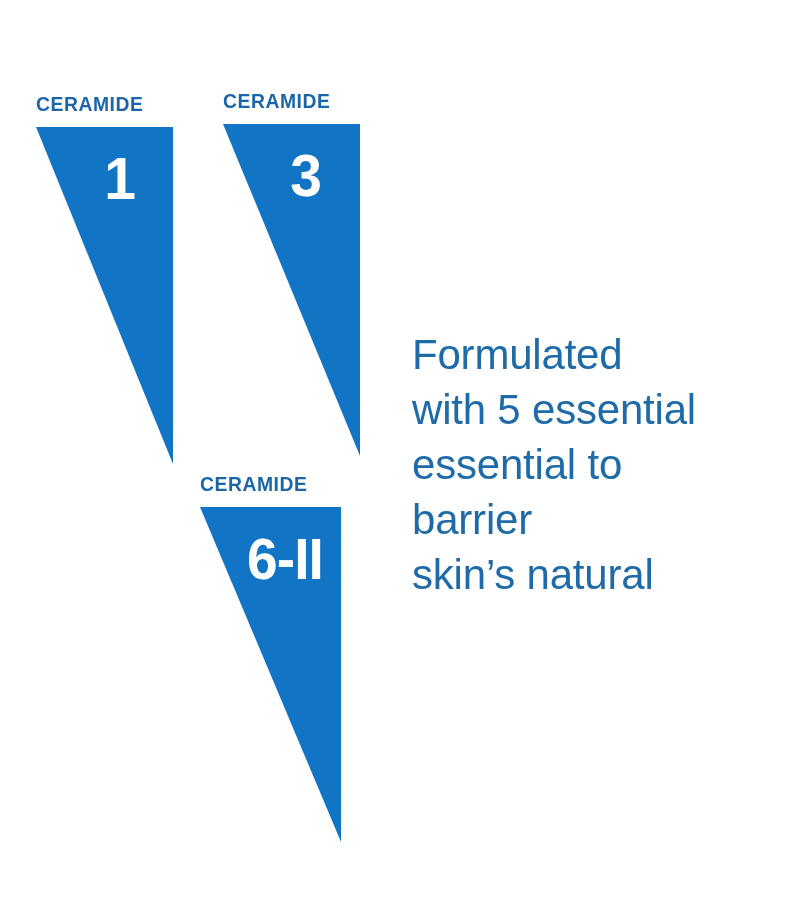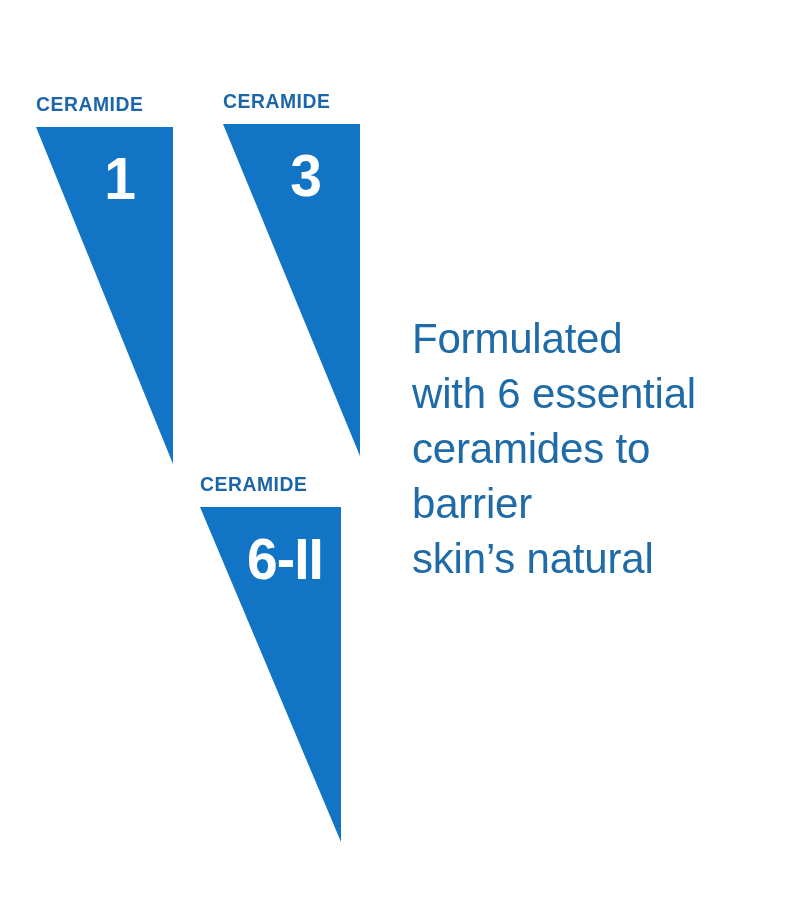--- a/index.html
+++ b/index.html
@@ -61,21 +61,21 @@
     text-align: center;
   }
   #number-ceramide-1 { left: 92px;  top: 140px; width: 56px; }
   #number-ceramide-3 { left: 278px; top: 137px; width: 56px; }
   #number-ceramide-6 { left: 228px; top: 521px; width: 114px; font-size: 58px; letter-spacing: -1px; }
 
   
   #description-text {
     position: absolute;
     left: 412px;
-    top: 302px;
+    top: 318px;
     width: 330px;
     color: #1E6BA8;
     font-family: "Liberation Sans", sans-serif;
     font-weight: normal;
     font-size: 42px;
     line-height: 55px;
     letter-spacing: -0.2px;
   }
   #description-text .copy-line {
     display: block;
@@ -96,19 +96,19 @@
   <span id="label-ceramide-1" class="ceramide-label">CERAMIDE</span>
   <span id="label-ceramide-3" class="ceramide-label">CERAMIDE</span>
   <span id="label-ceramide-6" class="ceramide-label">CERAMIDE</span>
 
   <span id="number-ceramide-1" class="ceramide-number">1</span>
   <span id="number-ceramide-3" class="ceramide-number">3</span>
   <span id="number-ceramide-6" class="ceramide-number">6-II</span>
 
   <div id="description-text">
     <span class="copy-line">Formulated</span>
-    <span class="copy-line">with 6 essential</span>
-    <span class="copy-line">ceramides to</span>
+    <span class="copy-line">with 5 essential</span>
+    <span class="copy-line">essential to</span>
     <span class="copy-line">barrier</span>
     <span class="copy-line">skin’s natural</span>
   </div>
 
 </div>
 
 </body></html>

